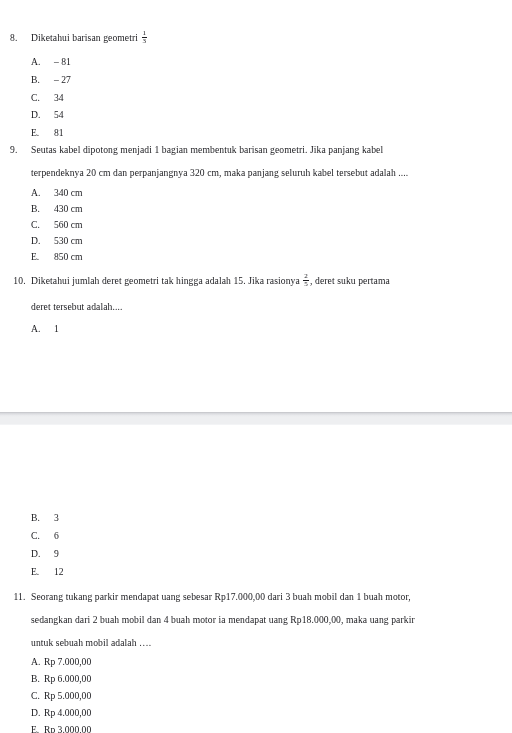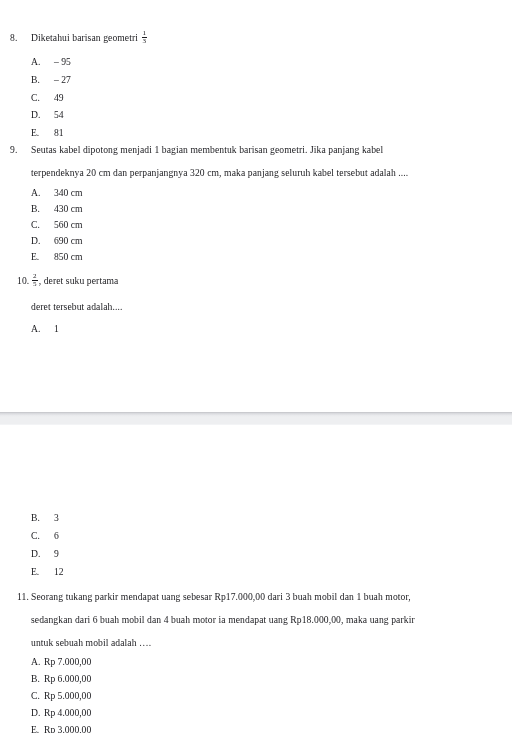--- a/index.html
+++ b/index.html
@@ -71,21 +71,21 @@
   }
   .q-num {
     position: absolute;
     left: 10px;
     top: 0;
     width: 22px;
     font-size: 9.6px;
     line-height: 23px;
     text-align: left;
   }
-  .q-num.wide { left: 17px; width: 25px; }
+  .q-num.wide { left: 7px; width: 25px; text-align: center; }
   .q-text {
     position: absolute;
     left: 31px;
     top: 0;
     font-size: 9.6px;
     line-height: 23px;
   }
   .q-text.cont { left: 31px; }
 
   
@@ -139,29 +139,29 @@
       <div class="q-line">
         <span class="q-num">8.</span>
         <span class="q-text">
           <span>Diketahui barisan geometri </span><span class="frac"><span class="num">1</span><span class="den">3</span></span>
         </span>
       </div>
     </div>
 
     <div class="opt" style="top:53px;">
       <span class="opt-letter">A.</span>
-      <span class="opt-value num-pad">– 95</span>
+      <span class="opt-value num-pad">– 81</span>
     </div>
     <div class="opt" style="top:71px;">
       <span class="opt-letter">B.</span>
       <span class="opt-value num-pad">– 27</span>
     </div>
     <div class="opt" style="top:89px;">
       <span class="opt-letter">C.</span>
-      <span class="opt-value num-pad">49</span>
+      <span class="opt-value num-pad">34</span>
     </div>
     <div class="opt" style="top:106px;">
       <span class="opt-letter">D.</span>
       <span class="opt-value num-pad">54</span>
     </div>
     <div class="opt" style="top:124px;">
       <span class="opt-letter">E.</span>
       <span class="opt-value num-pad">81</span>
     </div>
 
@@ -184,32 +184,32 @@
     <div class="opt" style="top:200px;">
       <span class="opt-letter">B.</span>
       <span class="opt-value num-pad">430 cm</span>
     </div>
     <div class="opt" style="top:216px;">
       <span class="opt-letter">C.</span>
       <span class="opt-value num-pad">560 cm</span>
     </div>
     <div class="opt" style="top:232px;">
       <span class="opt-letter">D.</span>
-      <span class="opt-value num-pad">690 cm</span>
+      <span class="opt-value num-pad">530 cm</span>
     </div>
     <div class="opt" style="top:248px;">
       <span class="opt-letter">E.</span>
       <span class="opt-value num-pad">850 cm</span>
     </div>
 
     <div class="q" style="top:269px;">
       <div class="q-line">
         <span class="q-num wide">10.</span>
         <span class="q-text">
-          <span class="frac"><span class="num">2</span><span class="den">5</span></span><span>, deret suku pertama</span>
+          <span>Diketahui jumlah deret geometri tak hingga adalah 15. Jika rasionya </span><span class="frac"><span class="num">2</span><span class="den">5</span></span><span>, deret suku pertama</span>
         </span>
       </div>
     </div>
     <div class="q" style="top:295px;">
       <div class="q-line">
         <span class="q-text cont">deret tersebut adalah....</span>
       </div>
     </div>
 
     <div class="opt" style="top:320px;">
@@ -243,21 +243,21 @@
     </div>
 
     <div class="q" style="top:160px;">
       <div class="q-line">
         <span class="q-num wide">11.</span>
         <span class="q-text">Seorang tukang parkir mendapat uang sebesar Rp17.000,00 dari 3 buah mobil dan 1 buah motor,</span>
       </div>
     </div>
     <div class="q" style="top:183px;">
       <div class="q-line">
-        <span class="q-text cont">sedangkan dari 6 buah mobil dan 4 buah motor ia mendapat uang Rp18.000,00, maka uang parkir</span>
+        <span class="q-text cont">sedangkan dari 2 buah mobil dan 4 buah motor ia mendapat uang Rp18.000,00, maka uang parkir</span>
       </div>
     </div>
     <div class="q" style="top:206px;">
       <div class="q-line">
         <span class="q-text cont">untuk sebuah mobil adalah ….</span>
       </div>
     </div>
 
     <div class="opt" style="top:228px;">
       <span class="opt-letter">A.</span>

